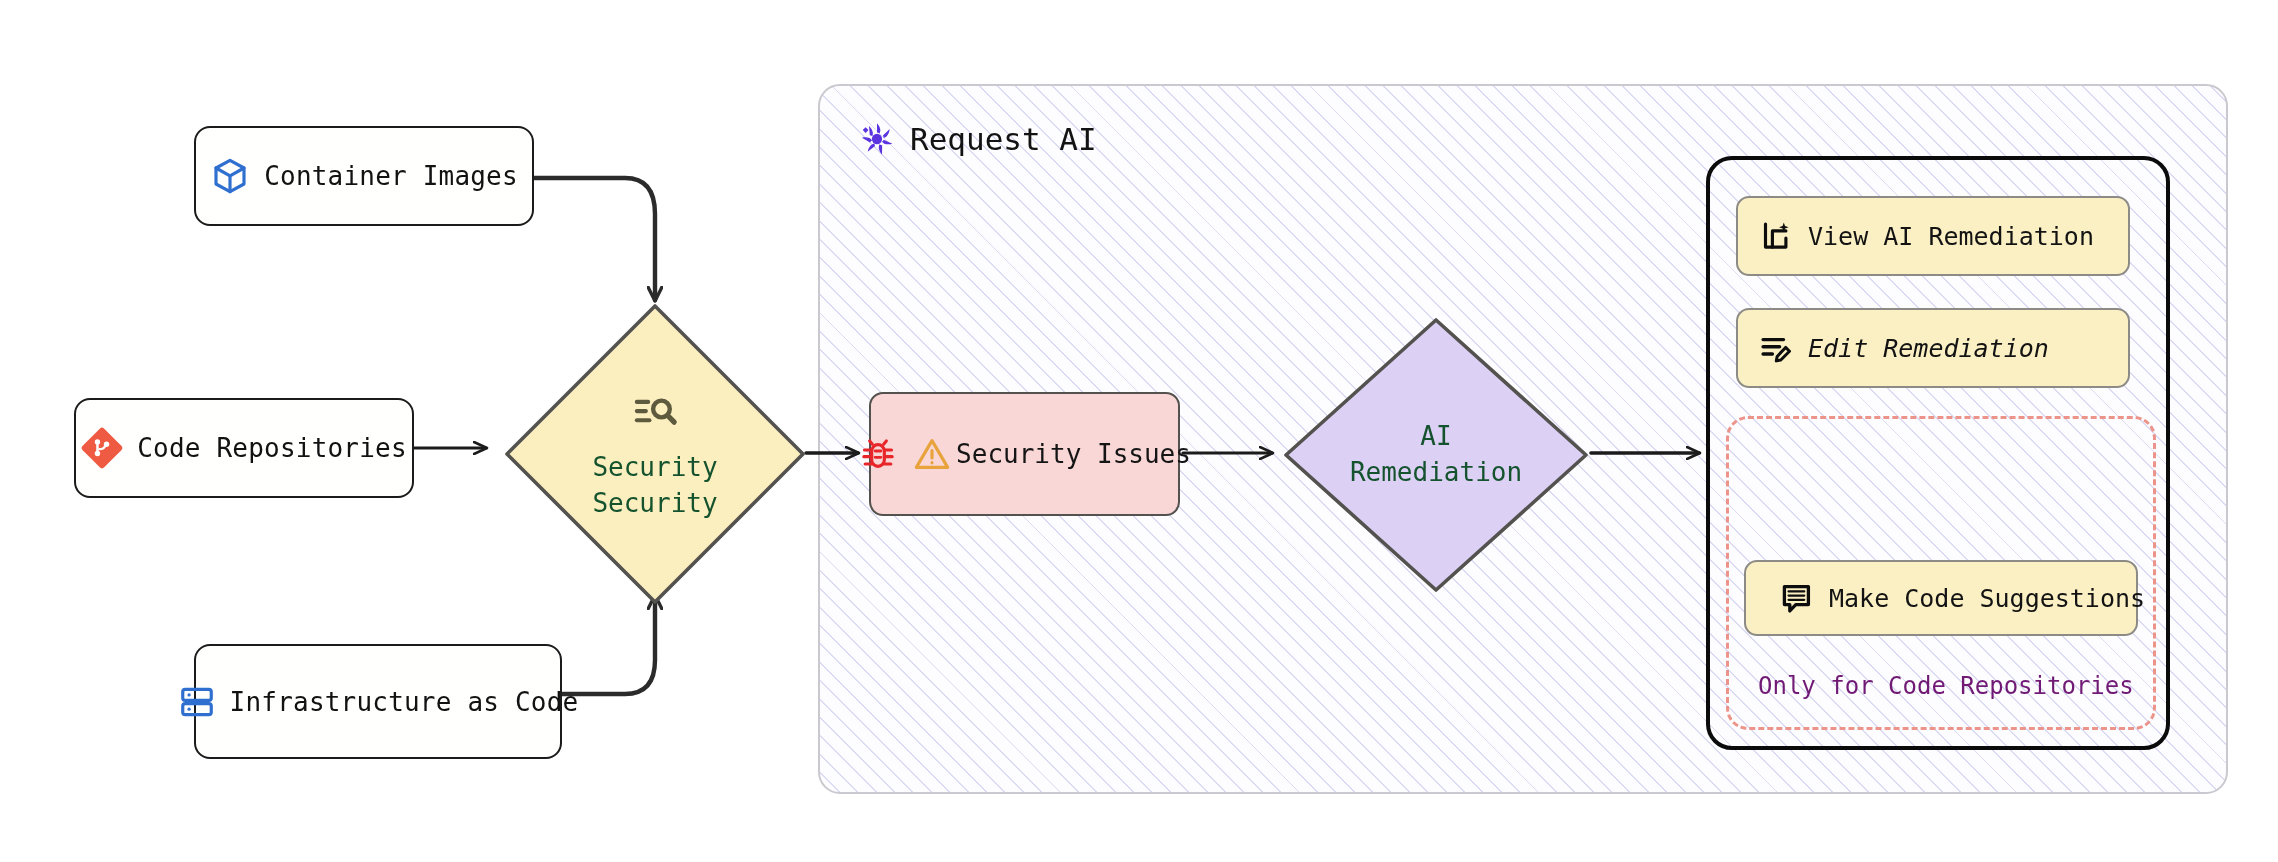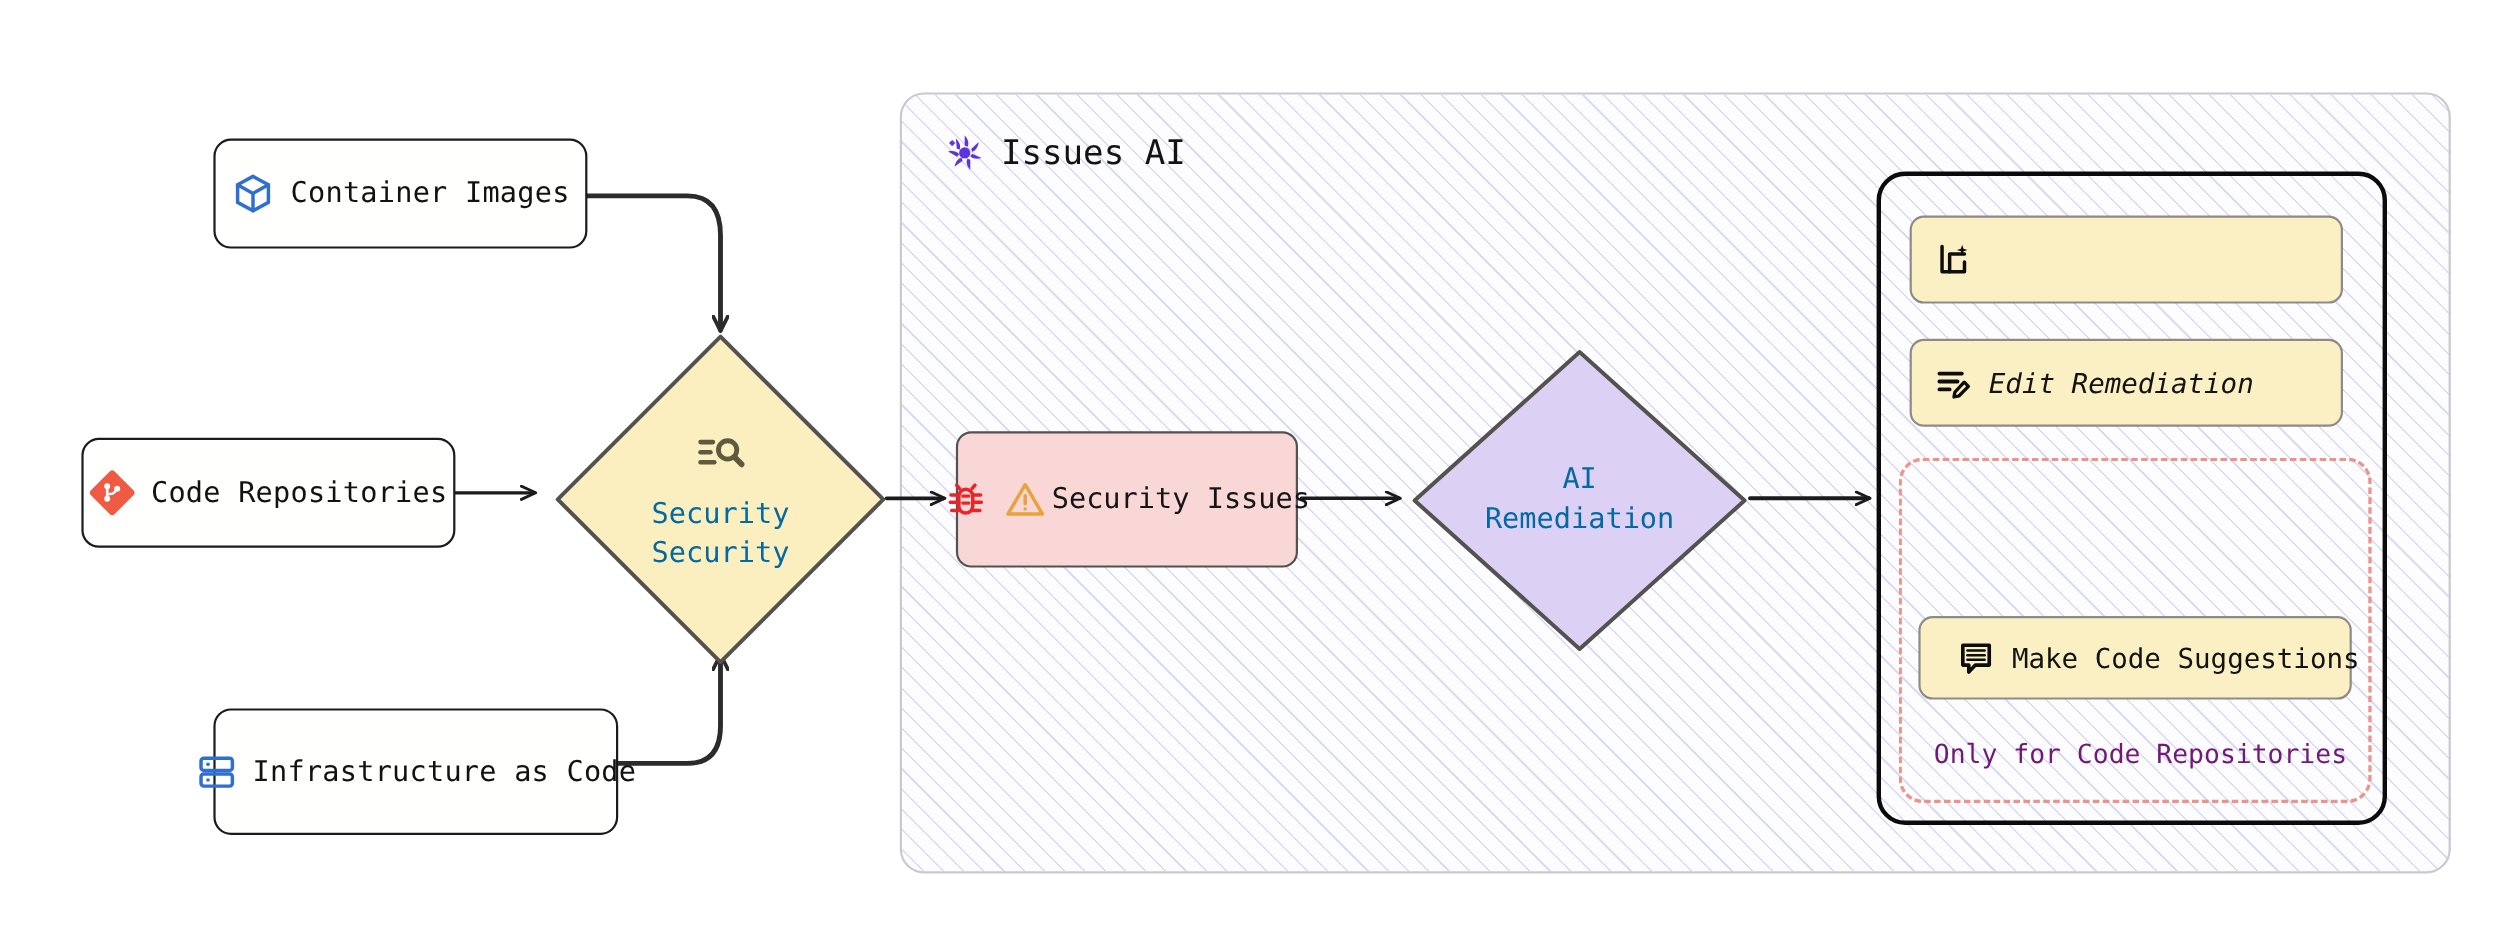--- a/index.html
+++ b/index.html
@@ -25,21 +25,21 @@
            background-image:repeating-linear-gradient(45deg,
               rgba(140,140,220,.30) 0 1.4px, rgba(0,0,0,0) 1.4px 13px);}
   #harness-title{position:absolute;z-index:4;display:flex;align-items:center;
                  gap:14px;font-size:31px;color:#131313;white-space:nowrap;}
 
   
   .diamond{position:absolute;z-index:3;}
   .diamond .dtext{position:absolute;left:0;top:0;width:100%;height:100%;
        display:flex;flex-direction:column;align-items:center;justify-content:center;
        gap:6px;pointer-events:none;}
-  .dline{font-size:26px;color:#0369a1;line-height:1.15;white-space:nowrap;}
+  .dline{font-size:26px;color:#14532d;line-height:1.15;white-space:nowrap;}
 
   
   #issues{left:869px;top:392px;width:311px;height:124px;
           background:#f8d7d6;border:2.4px solid #53524f;border-radius:14px;
           gap:4px;z-index:3;}
   #issues .icons{display:flex;align-items:center;gap:14px;}
   #issues .lbl{font-size:26px;color:#151515;white-space:nowrap;}
 
   
   #actions{position:absolute;z-index:3;box-sizing:border-box;
@@ -69,21 +69,21 @@
         <path d="M20 3.4 C23.6 7.2 24.4 11.6 22.6 14.2 C21.8 13.6 20.9 13.3 20 13.2 L20 3.4 Z"></path>
         <path d="M33.4 9.6 C32.7 14.8 30.2 18.4 27.1 18.9 C27 17.9 26.7 17 26.2 16.2 L33.4 9.6 Z"></path>
         <path d="M36.2 24.9 C31.2 26.3 27 25.5 25.2 22.9 C26 22.3 26.6 21.6 27 20.7 L36.2 24.9 Z"></path>
         <path d="M25.3 36.3 C21.8 32.4 21 28 22.8 25.4 C23.6 26 24.5 26.4 25.4 26.5 L25.3 36.3 Z"></path>
         <path d="M10.2 33.3 C11.4 28.2 14.2 24.9 17.3 24.7 C17.3 25.7 17.5 26.6 18 27.4 L10.2 33.3 Z"></path>
         <path d="M4.1 18.6 C9.2 17.6 13.3 18.8 14.8 21.6 C13.9 22.1 13.2 22.8 12.7 23.6 L4.1 18.6 Z"></path>
         <path d="M11.6 6.2 C15.4 9.9 16.6 14.2 15 17 C14.2 16.5 13.3 16.1 12.4 16 L11.6 6.2 Z"></path>
         <path d="M5.0 10.6 l3.0 -3.0 3.0 3.0 -3.0 3.0 Z"></path>
       </g>
     </svg>
-    <span>Issues AI</span>
+    <span>Request AI</span>
   </div>
 
   <svg id="edges" class="layer" viewBox="0 0 2278 862">
     <defs>
       <marker id="av" markerWidth="16" markerHeight="14" refX="13" refY="7" orient="auto" markerUnits="userSpaceOnUse">
         <path d="M1,1 L14,7 L1,13" fill="none" stroke="#1b1b1b" stroke-width="2.6" stroke-linecap="round" stroke-linejoin="round"></path>
       </marker>
       <marker id="avb" markerWidth="18" markerHeight="16" refX="14" refY="8" orient="auto" markerUnits="userSpaceOnUse">
         <path d="M1,1 L15,8 L1,15" fill="none" stroke="#2b2b2b" stroke-width="3.4" stroke-linecap="round" stroke-linejoin="round"></path>
       </marker>
@@ -184,20 +184,21 @@
   <div id="actions" style="left:1706px;top:156px;width:464px;height:594px;"></div>
 
   <div id="dashed" style="left:1726px;top:416px;width:430px;height:314px;"></div>
 
   <div class="abtn" style="left:1736px;top:196px;width:394px;height:80px;">
     <svg class="ic" width="36" height="36" viewBox="0 0 24 24" fill="none" stroke="#0d0d0d" stroke-width="2.1" stroke-linecap="round" stroke-linejoin="round">
       <path d="M5.0 4.0 L5.0 19.4 L18.6 19.4 L18.6 13.4"></path>
       <path d="M9.6 19.4 L9.6 8.6 L18.6 8.6"></path>
       <path d="M17.2 3.0 L18.0 5.4 L20.4 6.2 L18.0 7.0 L17.2 9.4 L16.4 7.0 L14.0 6.2 L16.4 5.4 Z" fill="#0d0d0d" stroke="none"></path>
     </svg>
+    <span>View AI Remediation</span>
   </div>
 
   <div class="abtn" style="left:1736px;top:308px;width:394px;height:80px;font-style:italic;">
     <svg class="ic" width="36" height="36" viewBox="0 0 24 24" fill="none" stroke="#0d0d0d" stroke-width="2.3" stroke-linecap="round" stroke-linejoin="round">
       <path d="M3.4 6.4 h13.6 M3.4 11.2 h11.0 M3.4 16.0 h6.2"></path>
       <path d="M18.4 11.6 L21.0 14.2 L15.2 20.0 L12.2 20.6 L12.8 17.6 Z" stroke-width="2.0"></path>
     </svg>
     <span>Edit Remediation</span>
   </div>
 

